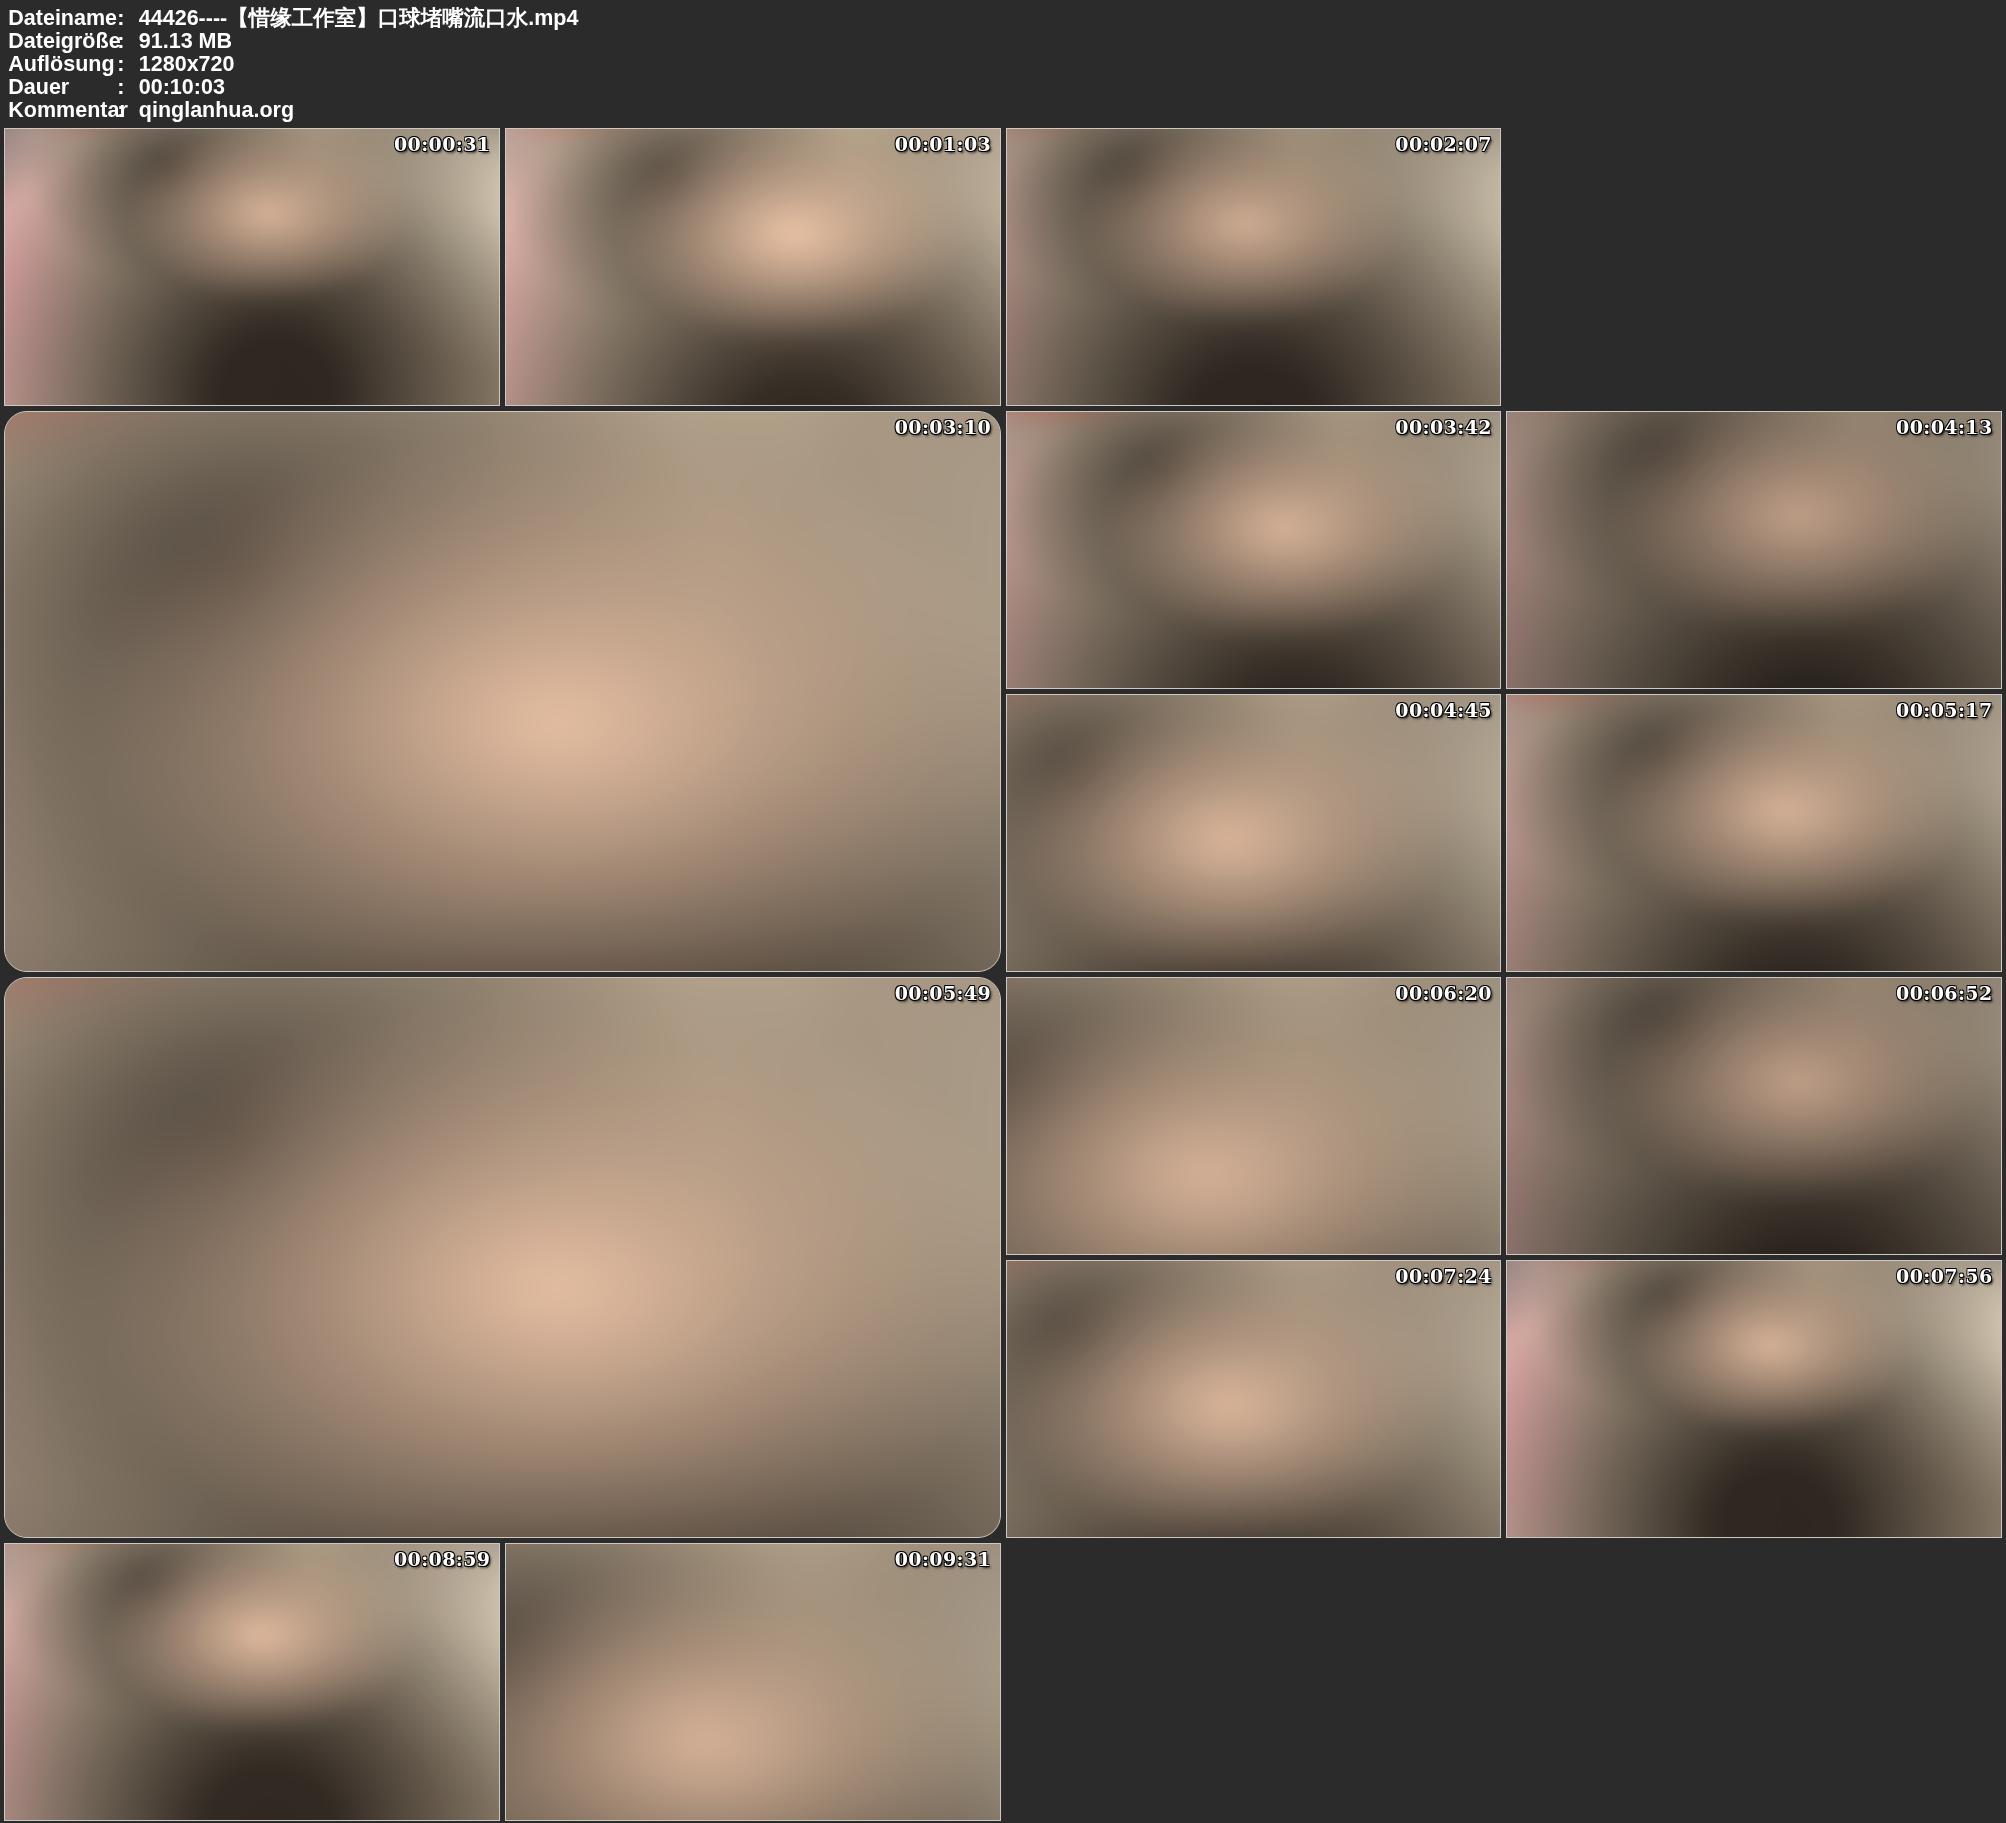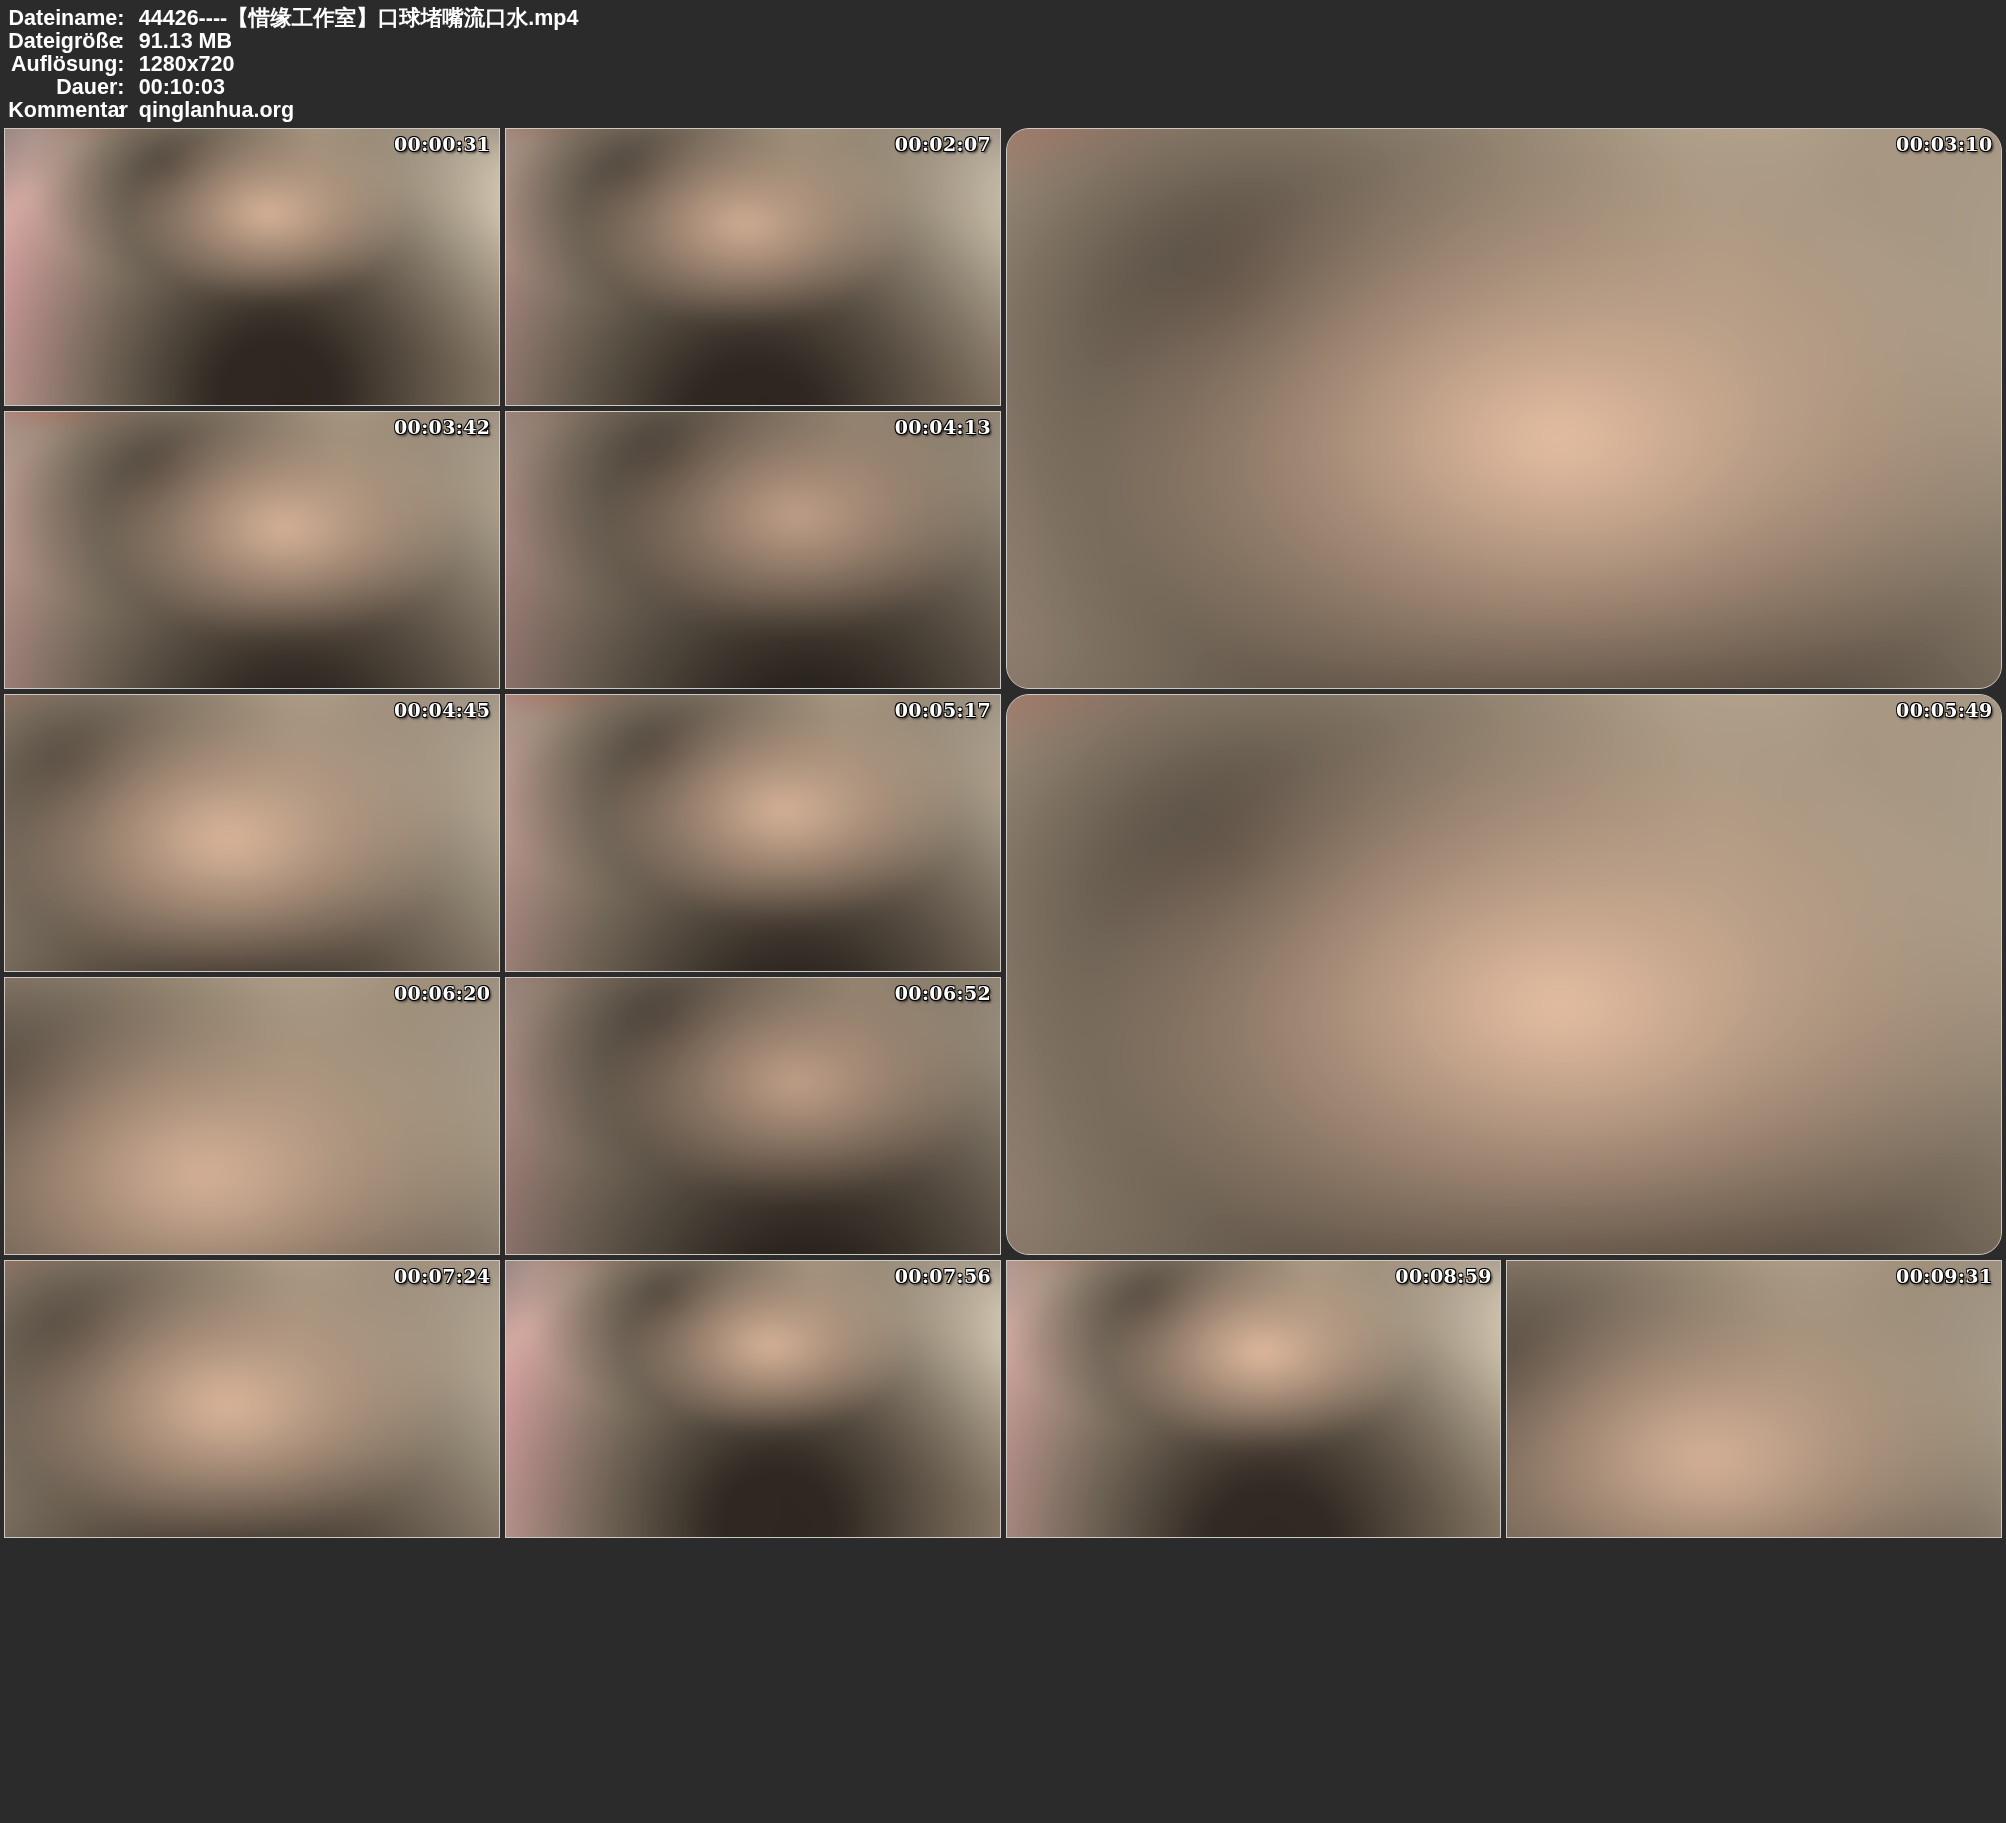--- a/index.html
+++ b/index.html
@@ -17,21 +17,21 @@
     background:#2b2b2b;
   }
   .meta-row{
     display:flex;
     line-height:23px;
     font-size:21.5px;
     font-weight:bold;
     color:#ffffff;
     white-space:pre;
   }
-  .meta-row .label{ width:109px; flex:0 0 auto;text-align:right; }
+  .meta-row .label{ width:109px; flex:0 0 auto; }
   .meta-row .colon{ width:21.5px; flex:0 0 auto; text-align:left; }
   .meta-row .value{ flex:1 1 auto; }
   
   .sheet{
     box-sizing:border-box;
     width:2006px;
     height:1699px;
     padding:4.1px;
     display:grid;
     grid-template-columns:repeat(4,1fr);
@@ -114,20 +114,24 @@
   </div>
 </div>
 
 <div class="sheet">
 
   <div class="cell">
     <div class="scene v-med"></div>
     <span class="ts">00:00:31</span>
   </div>
   <div class="cell">
+    <div class="scene v-bright"></div>
+    <span class="ts">00:01:03</span>
+  </div>
+  <div class="cell">
     <div class="scene v-med3"></div>
     <span class="ts">00:02:07</span>
   </div>
 
   <div class="cell large">
     <div class="scene v-face"></div>
     <span class="ts">00:03:10</span>
   </div>
   <div class="cell">
     <div class="scene v-up"></div>

